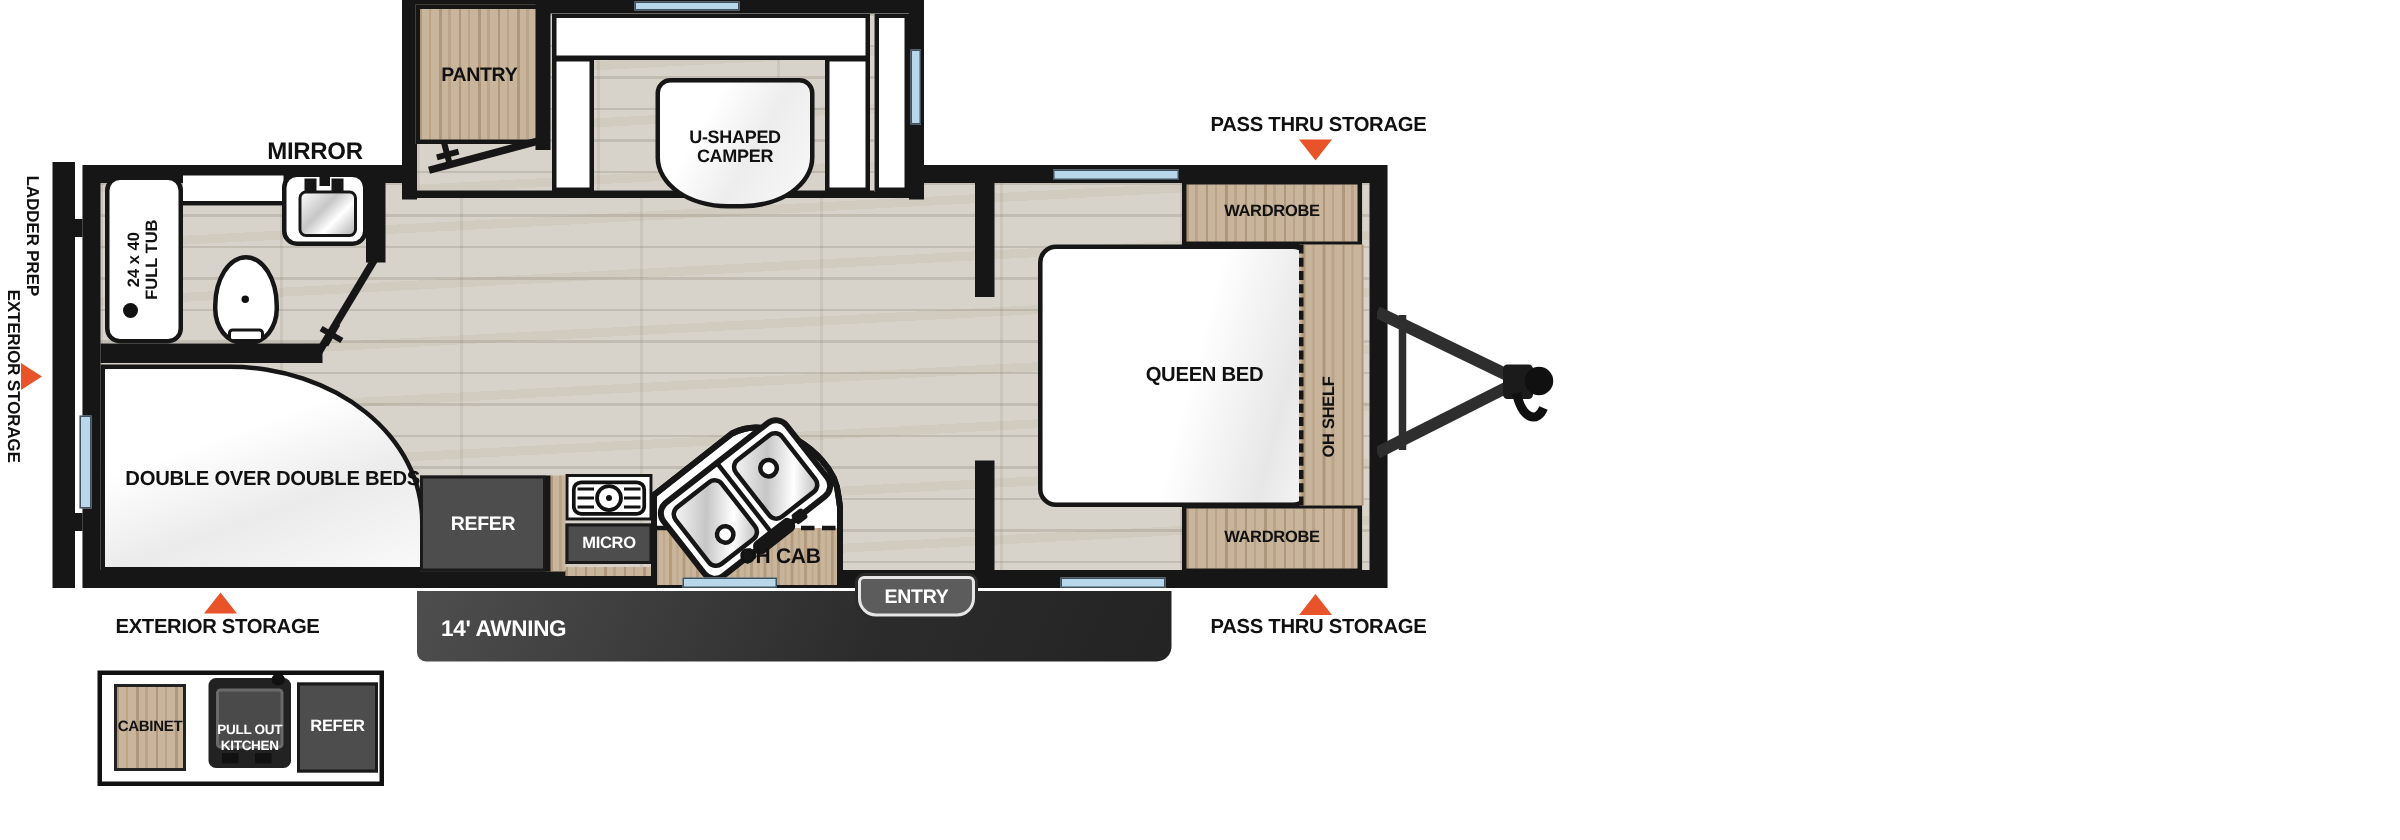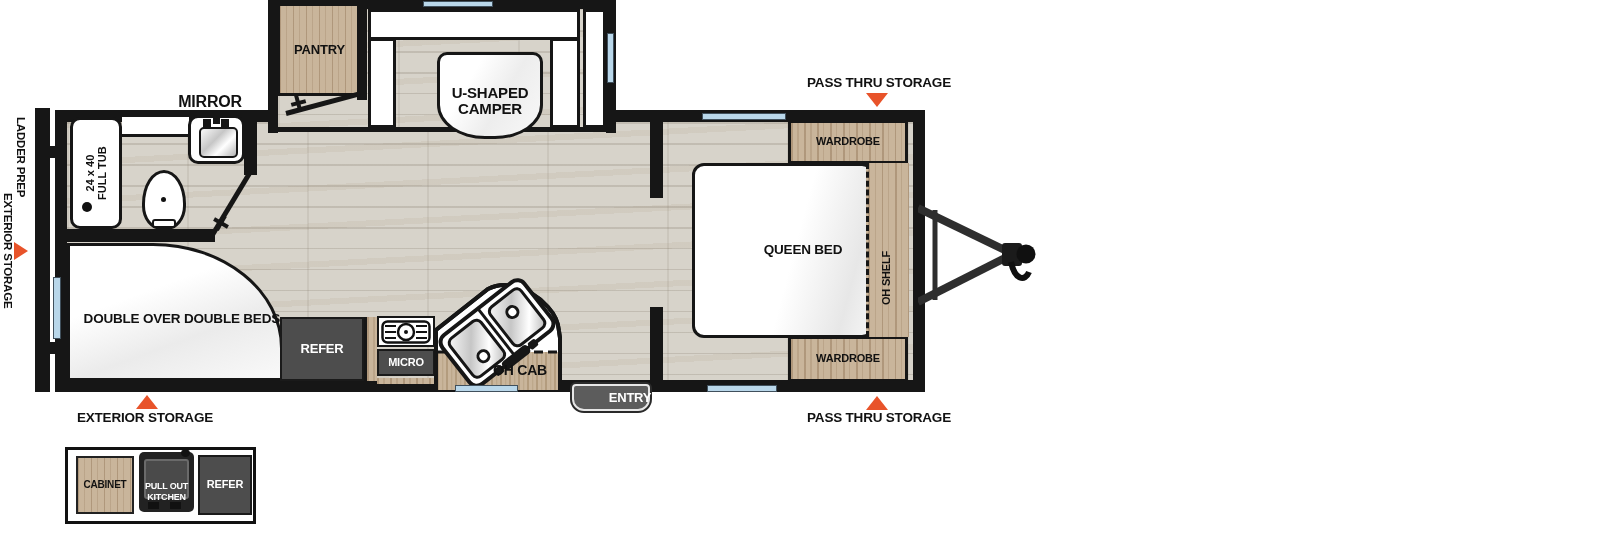--- a/index.html
+++ b/index.html
@@ -55,21 +55,21 @@
   <div class="abs wall" style="left:357px;top:0px;width:10px;height:100px;"></div>
   <div class="line" style="left:286px;top:111px;width:77px;transform:rotate(-15deg);"></div>
   <div class="abs wall" style="left:291px;top:101px;width:15px;height:4px;transform:rotate(-15deg);"></div>
   <div class="abs wall" style="left:296px;top:95px;width:4px;height:15px;transform:rotate(-15deg);"></div>
 
   <div class="abs white-box" style="left:368px;top:9px;width:212px;height:31px;"></div>
   <div class="abs white-box" style="left:368px;top:38px;width:28px;height:90px;"></div>
   <div class="abs white-box" style="left:550px;top:38px;width:30px;height:90px;"></div>
   <div class="abs white-box" style="left:583px;top:9px;width:23px;height:119px;"></div>
   <div class="abs" style="left:437px;top:52px;width:106px;height:87px;background:linear-gradient(120deg,#ffffff 30%,#ededed 60%,#f8f8f8);border:3px solid #161616;border-radius:10px 10px 48px 48px / 10px 10px 34px 34px;">
-    <div class="lbl" style="left:0;right:0;top:30px;font-size:15px;">
+    <div class="lbl" style="left:0;right:0;top:30px;font-size:12px;">
       <span style="display:block;">U-SHAPED</span>
       <span style="display:block;">CAMPER</span>
     </div>
   </div>
 
   <div class="lbl" style="left:168px;top:93px;width:84px;font-size:16px;">MIRROR</div>
   <div class="abs white-box flexc" style="left:70px;top:117px;width:52px;height:112px;border-radius:10px;">
     <span style="transform:rotate(-90deg);font-weight:bold;font-size:11px;line-height:1.1;text-align:center;color:#111;white-space:nowrap;">
       <span style="display:block;">24 x 40</span>
       <span style="display:block;">FULL TUB</span>
@@ -163,22 +163,25 @@
   <div class="abs flexc" style="left:692px;top:163px;width:182px;height:175px;background:linear-gradient(105deg,#ffffff 55%,#e7e7e7 85%,#f5f5f5);border:3px solid #161616;border-radius:12px;">
     <span class="lbl" style="position:static;font-size:13.5px;margin-left:40px;">QUEEN BED</span>
   </div>
   <div class="abs wood" style="left:866px;top:163px;width:43px;height:174px;border-left:3px dashed #161616;"></div>
   <div class="lbl" style="left:881px;top:305px;font-size:11px;transform:rotate(-90deg);transform-origin:0 0;">OH SHELF</div>
 
   <div class="abs window" style="left:702px;top:113px;width:84px;height:7px;"></div>
   <div class="abs window" style="left:707px;top:385px;width:70px;height:7px;"></div>
   <div class="abs window" style="left:455px;top:385px;width:63px;height:7px;"></div>
 
+  <div class="abs" style="left:278px;top:394px;width:503px;height:47px;background:linear-gradient(115deg,#4e4e4e 0%,#2c2c2c 60%,#232323 100%);border-radius:0 0 10px 6px;">
+    <span class="lbl wlbl" style="left:16px;top:18px;font-size:15px;color:#fff;text-align:left;">14' AWNING</span>
+  </div>
   <div class="abs flexc" style="left:572px;top:384px;width:78px;height:27px;background:#5c5c5c;border:2px solid #e6e6e6;box-shadow:0 0 0 2px #2a2a2a;border-radius:4px 4px 12px 12px;">
-    <span class="lbl wlbl" style="position:static;font-size:13px;color:#fff;padding-left:38px;">ENTRY</span>
+    <span class="lbl wlbl" style="position:static;font-size:13px;color:#fff;">ENTRY</span>
   </div>
 
   <svg class="abs" style="left:918px;top:196px;" width="125" height="118" viewBox="0 0 125 118">
     <line x1="0" y1="12" x2="93" y2="57" stroke="#2e2e2e" stroke-width="8"></line>
     <line x1="0" y1="106" x2="93" y2="59" stroke="#2e2e2e" stroke-width="8"></line>
     <line x1="17" y1="14" x2="17" y2="104" stroke="#2e2e2e" stroke-width="5"></line>
     <rect x="84" y="47" width="20" height="23" rx="3" fill="#1b1b1b"></rect>
     <circle cx="108" cy="58" r="9.5" fill="#101010"></circle>
     <path d="M93,66 C97,84 107,86 111,76" fill="none" stroke="#101010" stroke-width="6"></path>
   </svg>
@@ -190,21 +193,21 @@
   <div class="lbl" style="left:799px;top:411px;width:160px;font-size:13.5px;">PASS THRU STORAGE</div>
 
   <div class="abs tri-up" style="left:136px;top:395px;"></div>
   <div class="lbl" style="left:65px;top:411px;width:160px;font-size:13.5px;">EXTERIOR STORAGE</div>
 
   <div class="lbl" style="left:27px;top:117px;font-size:11.5px;transform:rotate(90deg);transform-origin:0 0;">LADDER PREP</div>
   <div class="lbl" style="left:14px;top:193px;font-size:11.5px;transform:rotate(90deg);transform-origin:0 0;">EXTERIOR STORAGE</div>
   <div class="abs tri-right" style="left:14px;top:242px;"></div>
 
   <div class="abs" style="left:65px;top:447px;width:191px;height:77px;background:#fff;border:3px solid #111;">
-    <div class="abs wood flexc" style="left:8px;top:6px;width:58px;height:58px;border:2px solid #222;justify-content:center;">
+    <div class="abs wood flexc" style="left:8px;top:6px;width:48px;height:58px;border:2px solid #222;justify-content:center;">
       <span class="lbl" style="position:static;font-size:10px;">CABINET</span>
     </div>
     <div class="abs" style="left:71px;top:2px;width:55px;height:60px;background:#222;border-radius:5px;">
       <div class="abs flexc" style="left:5px;top:7px;width:45px;height:40px;background:#4a4a4a;border:2px solid #6a6a6a;border-radius:3px;">
         <span class="lbl wlbl" style="position:static;font-size:9px;color:#fff;line-height:1.12;margin-top:25px;">
           <span style="display:block;">PULL OUT</span>
           <span style="display:block;">KITCHEN</span>
         </span>
       </div>
       <div class="abs" style="left:9px;top:50px;width:11px;height:7px;background:#111;"></div>

